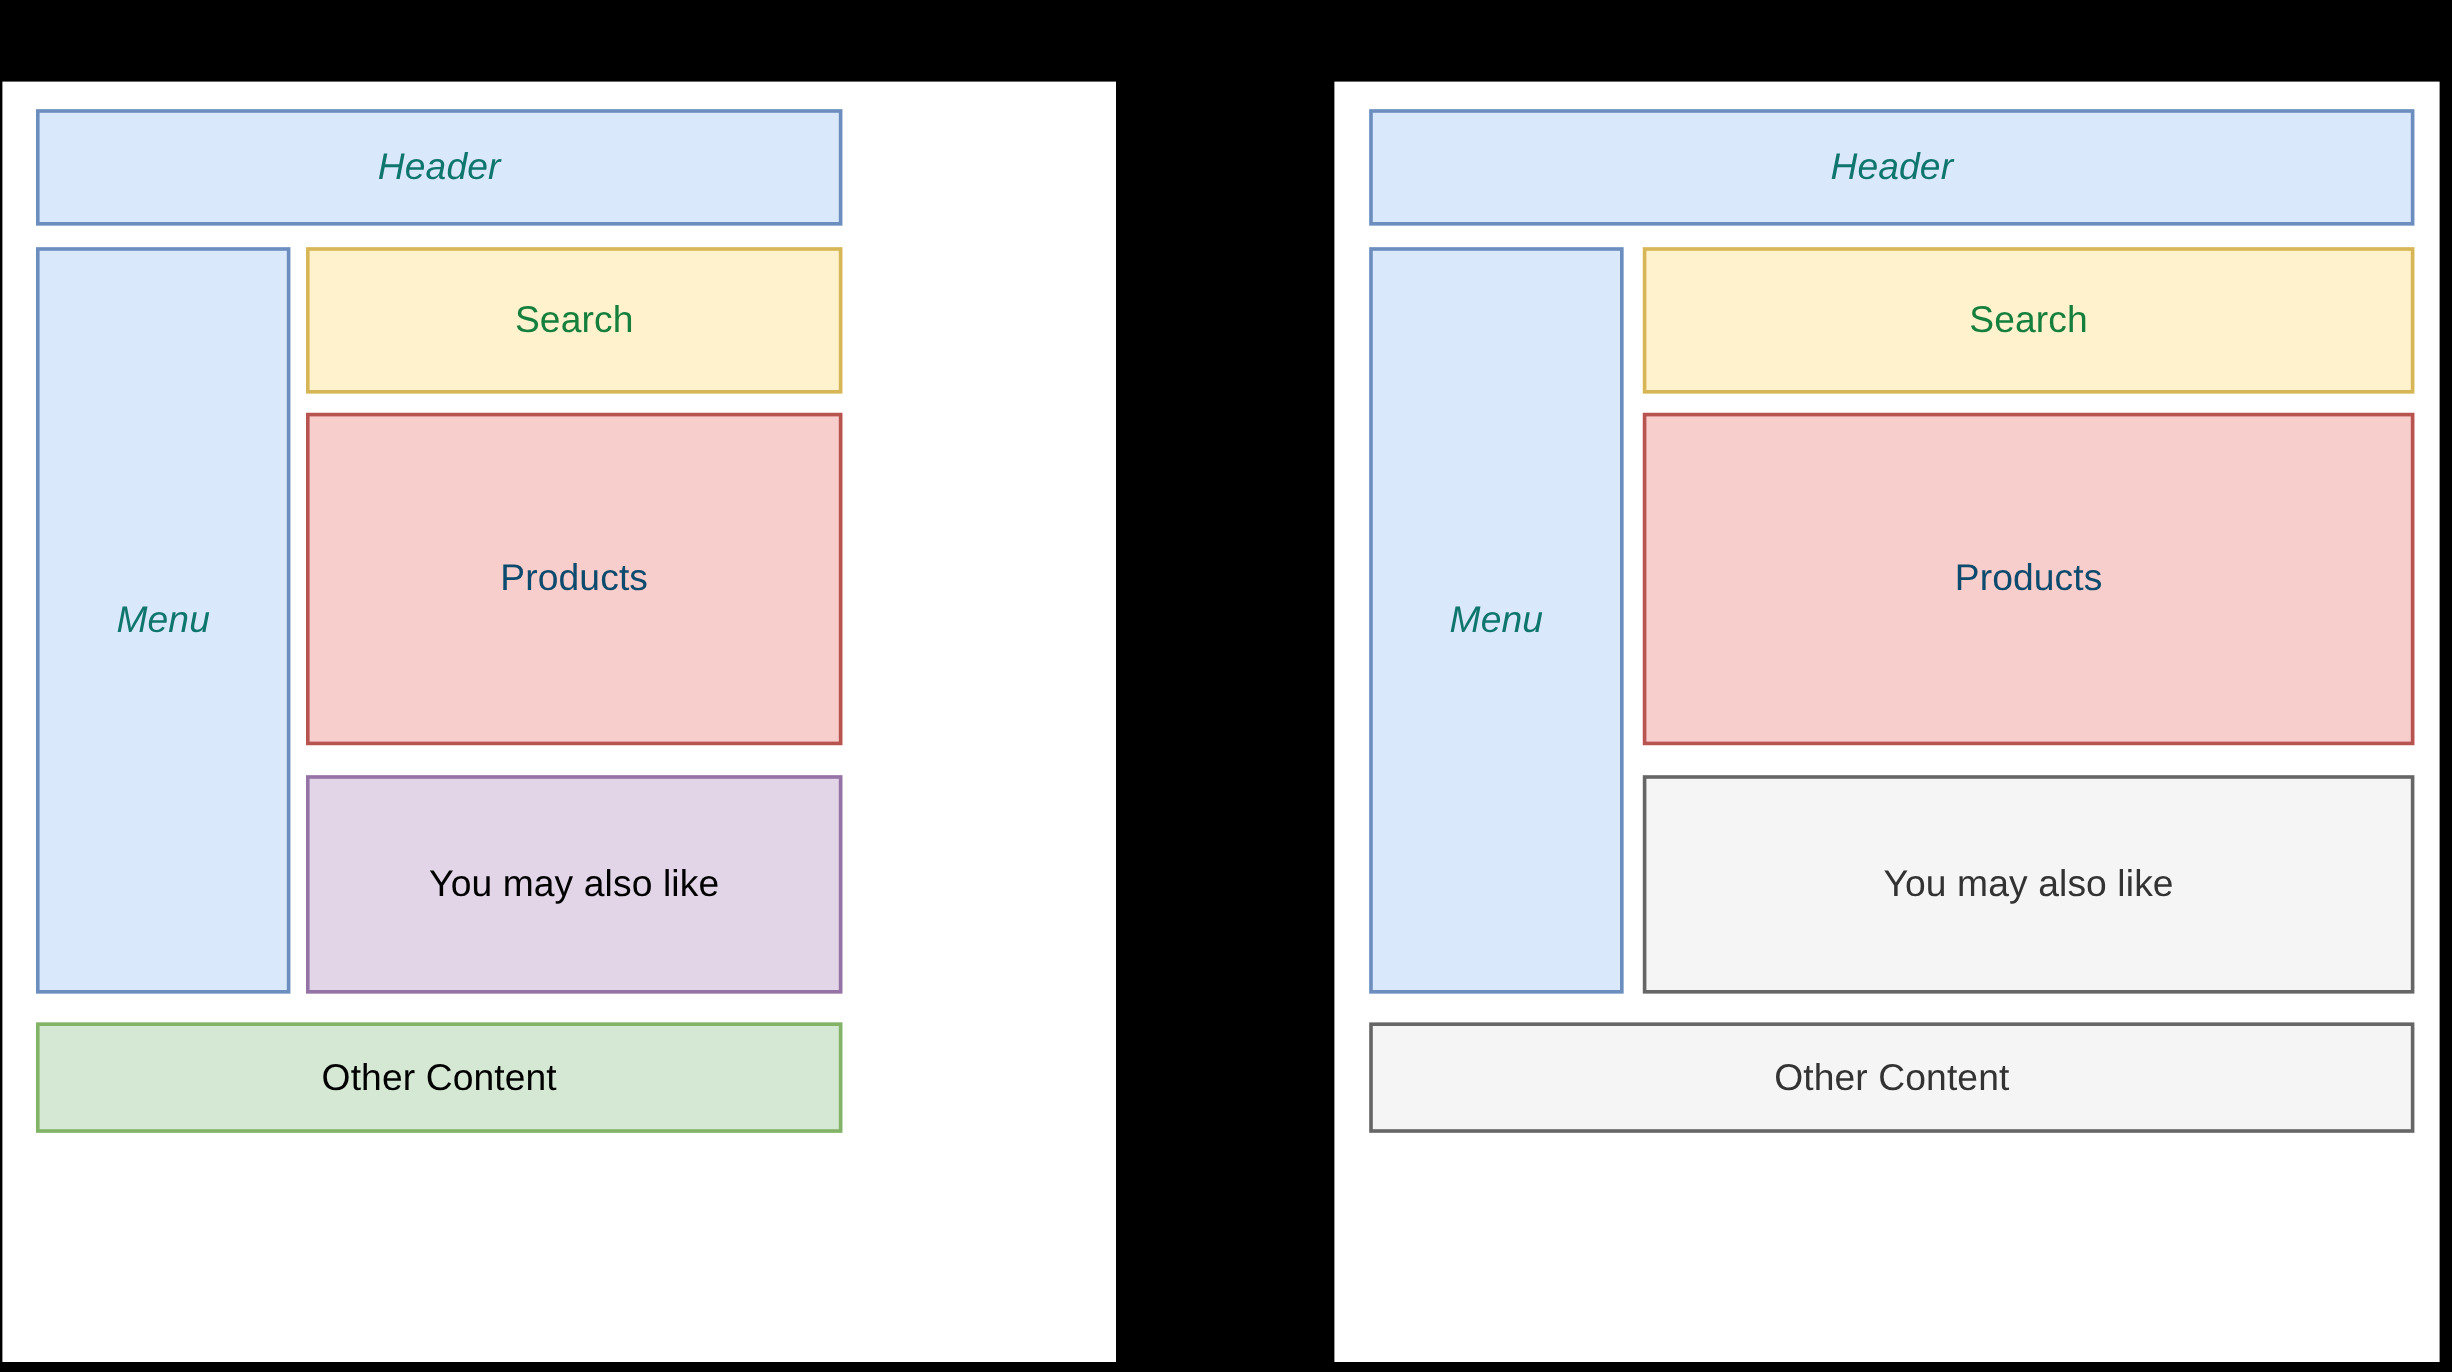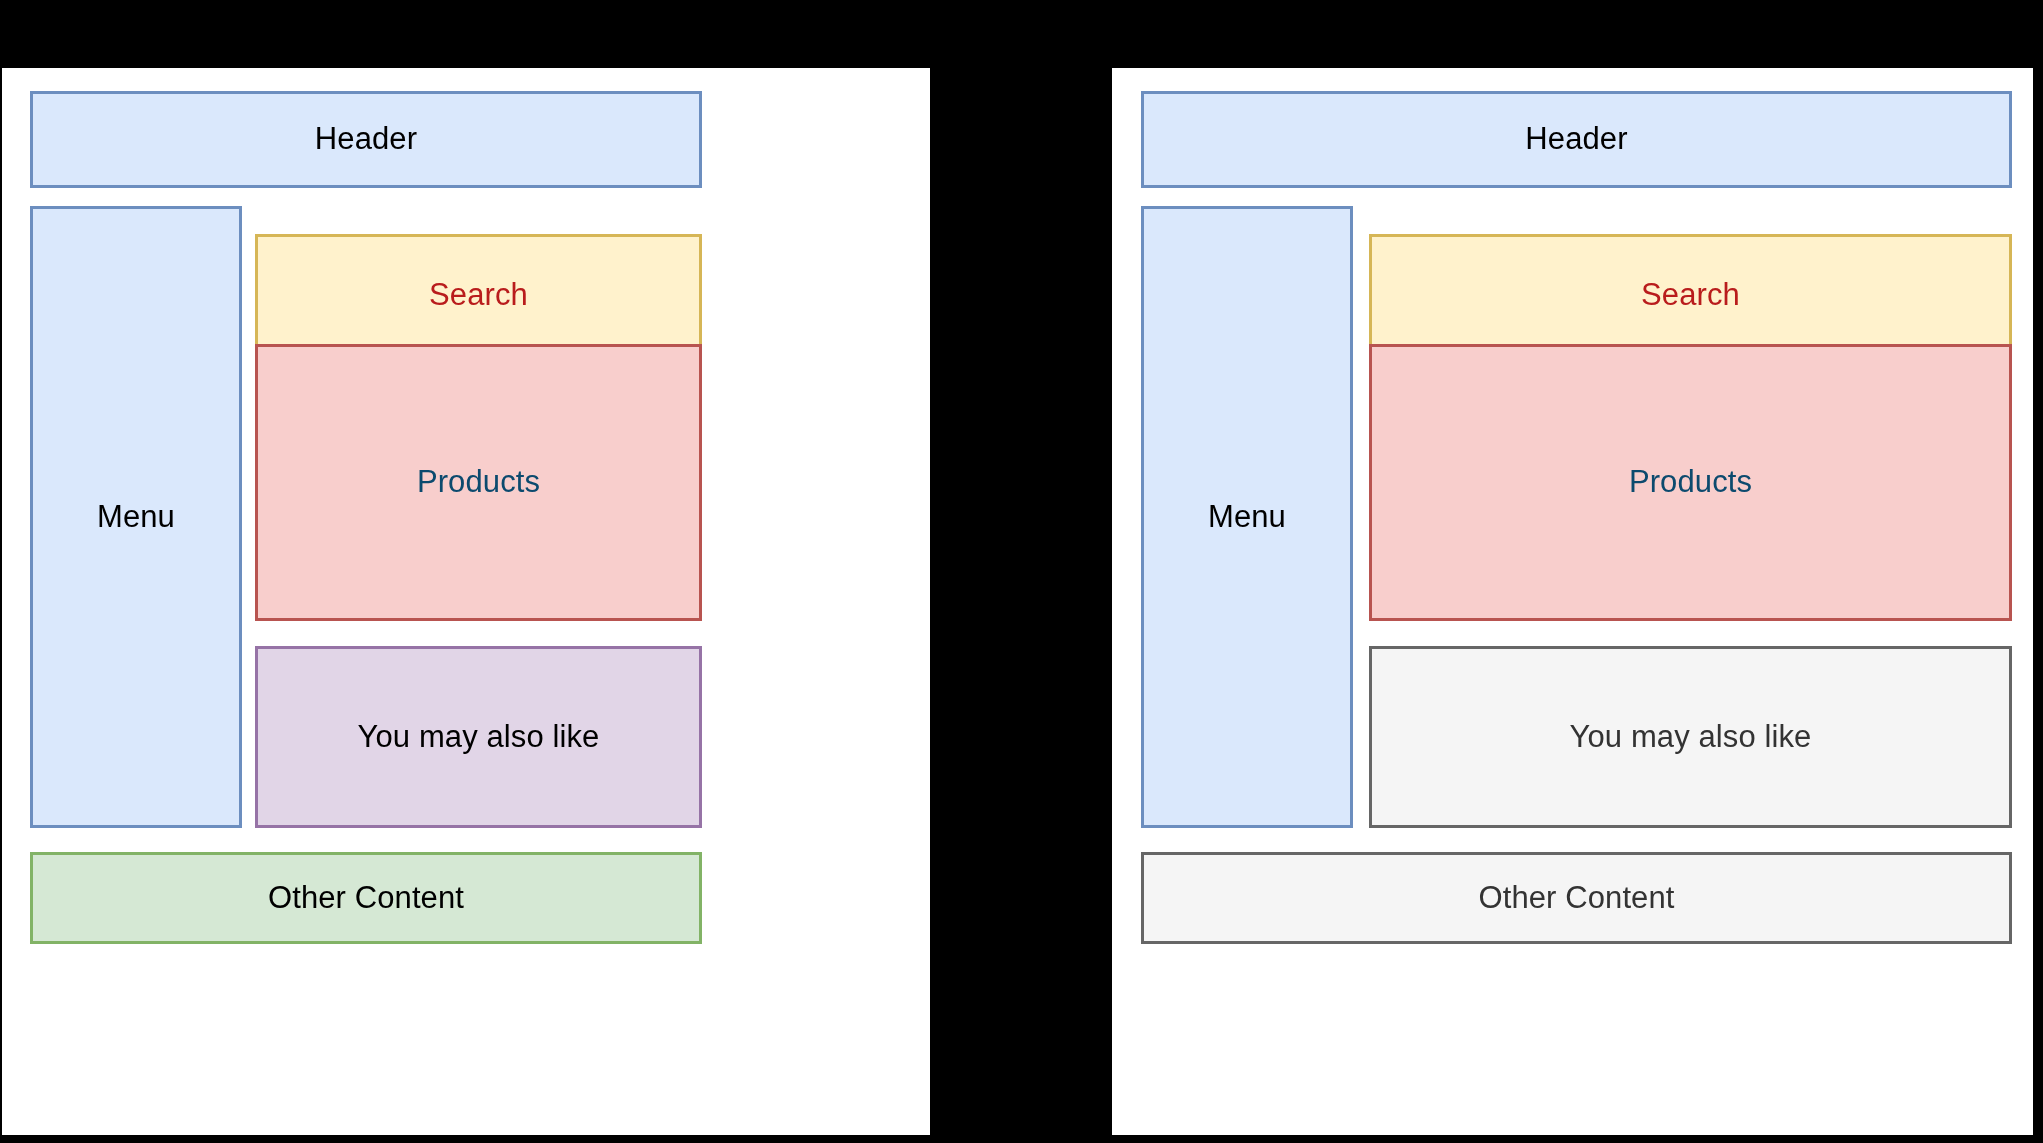--- a/index.html
+++ b/index.html
@@ -48,22 +48,22 @@
     display: flex;
     align-items: center;
     justify-content: center;
     font-size: 31px;
     line-height: 1.1;
     letter-spacing: 0.1px;
     white-space: nowrap;
   }
 
   
-  .t-blue   { background: #dae8fc; border-color: #6c8ebf; color: #000000; }
-  .t-yellow { background: #fff2cc; border-color: #d6b656; color: #b91c1c; margin-top: 28px; }
+  .t-blue   { background: #dae8fc; border-color: #6c8ebf; color: #0f766e; font-style: italic; }
+  .t-yellow { background: #fff2cc; border-color: #d6b656; color: #15803d; }
   .t-red    { background: #f8cecc; border-color: #b85450; color: #0c4a6e; }
   .t-purple { background: #e1d5e7; border-color: #9673a6; color: #000000; }
   .t-green  { background: #d5e8d4; border-color: #82b366; color: #000000; }
   .t-grey   { background: #f5f5f5; border-color: #666666; color: #333333; }
 
   
   #panel-left .b-header   { left: 28px;  top: 23px;  width: 672px; height: 97px;  }
   #panel-left .b-menu     { left: 28px;  top: 138px; width: 212px; height: 622px; }
   #panel-left .b-search   { left: 253px; top: 138px; width: 447px; height: 122px; }
   #panel-left .b-products { left: 253px; top: 276px; width: 447px; height: 277px; }

